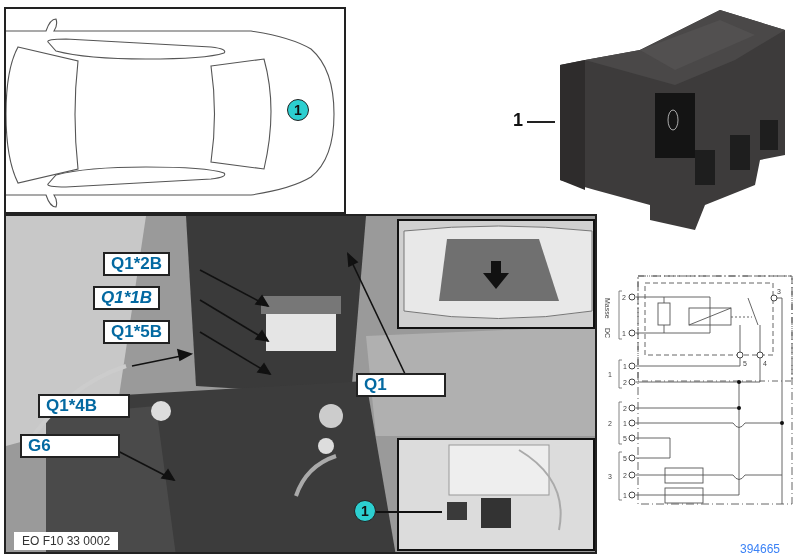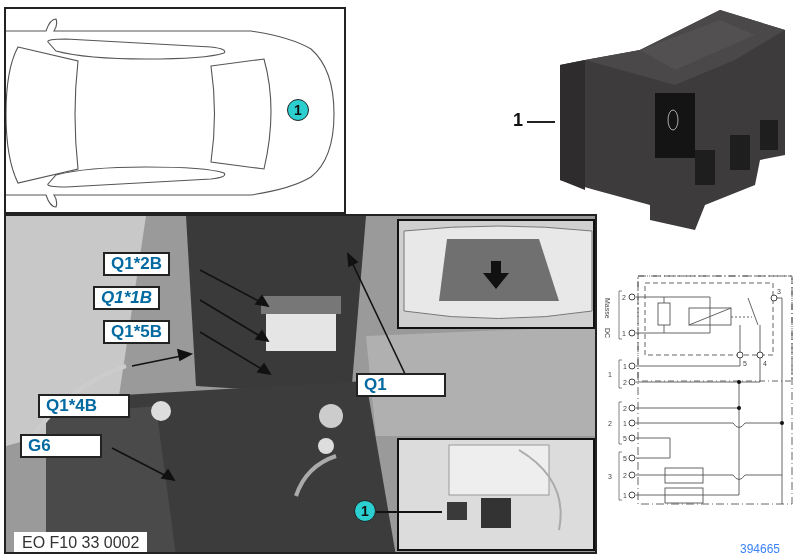--- a/index.html
+++ b/index.html
@@ -3,21 +3,21 @@
 <meta charset="utf-8">
 <style>
   html, body { margin:0; padding:0; }
   body { width:800px; height:560px; background:#ffffff; position:relative; overflow:hidden; font-family:"Liberation Sans", sans-serif; }
   .abs { position:absolute; }
   .panel-car { left:4px; top:7px; width:342px; height:207px; border:2px solid #222; box-sizing:border-box; background:#fff; overflow:hidden; }
   .panel-photo { left:4px; top:214px; width:593px; height:340px; border:2px solid #222; box-sizing:border-box; background:#8a8a8a; overflow:hidden; }
   .inset { border:2px solid #111; box-sizing:border-box; overflow:hidden; }
   .callout-num { width:22px; height:22px; border-radius:50%; background:#2ccfd0; border:1.5px solid #222; box-sizing:border-box; color:#111; font-weight:bold; font-size:14px; display:flex; align-items:center; justify-content:center; }
   .label-box { background:#fff; border:2px solid #222; box-sizing:border-box; font-weight:bold; font-size:17px; color:#0369a1; padding:0 6px; line-height:20px; height:24px; }
-  .caption { background:#fff; color:#333; font-size:16px; padding:2px 8px; }
+  .caption { background:#fff; color:#333; font-size:12px; padding:2px 8px; }
   .part-num { color:#3b82f6; font-size:12px; }
   .legend-one { font-weight:bold; font-size:18px; color:#111; }
 </style>
 </head>
 <body>
 
 <div class="abs panel-car">
   <svg width="342" height="207" viewBox="0 0 342 207">
     <g fill="none" stroke="#555" stroke-width="1.1">
       <path d="M0,22 L40,22 Q44,10 50,10 Q52,16 48,22 L245,22 Q285,28 305,40 Q328,60 328,105 Q328,150 305,168 Q285,180 245,186 L48,186 Q52,192 50,198 Q44,198 40,186 L0,186"></path>
@@ -96,21 +96,21 @@
       <rect x="82" y="58" width="30" height="30" fill="#333"></rect>
       <path d="M120,10 Q170,40 160,90" stroke="#aaa" stroke-width="2" fill="none"></path>
     </svg>
   </div>
 
   <div class="abs label-box" style="left:97px; top:36px;"><span>Q1*2B</span></div>
   <div class="abs label-box" style="left:87px; top:70px;font-style:italic;"><span>Q1*1B</span></div>
   <div class="abs label-box" style="left:97px; top:104px;"><span>Q1*5B</span></div>
   <div class="abs label-box" style="left:32px; top:142px; width:92px;margin-top:36px;"><span>Q1*4B</span></div>
   <div class="abs label-box" style="left:350px; top:157px; width:90px;"><span>Q1</span></div>
-  <div class="abs label-box" style="left:14px; top:218px; width:82px;"><span>G6</span></div>
+  <div class="abs label-box" style="left:14px; top:218px; width:100px;"><span>G6</span></div>
 
   <div class="abs callout-num" style="left:348px; top:284px;">
     <span>1</span>
   </div>
   <div class="abs" style="left:370px; top:295px; width:66px; height:1.5px; background:#111;"></div>
 
   <div class="abs caption" style="left:8px; top:316px;">
     <span>EO F10 33 0002</span>
   </div>
 </div>

